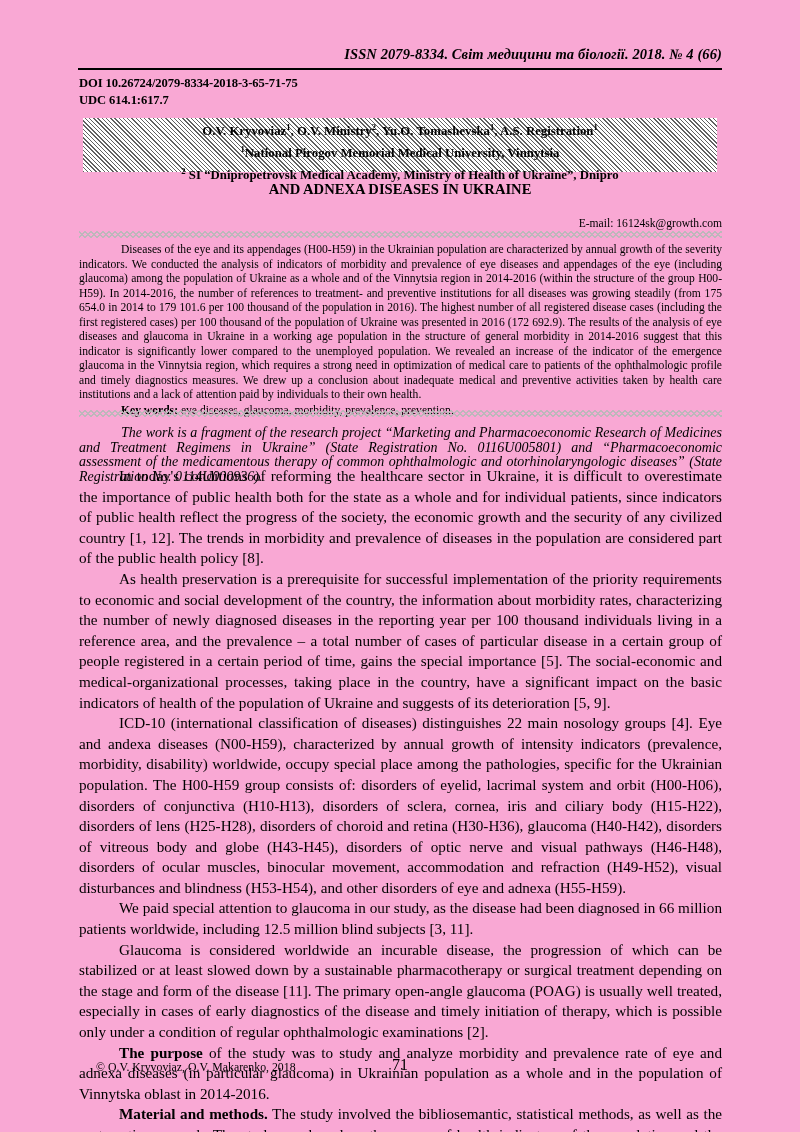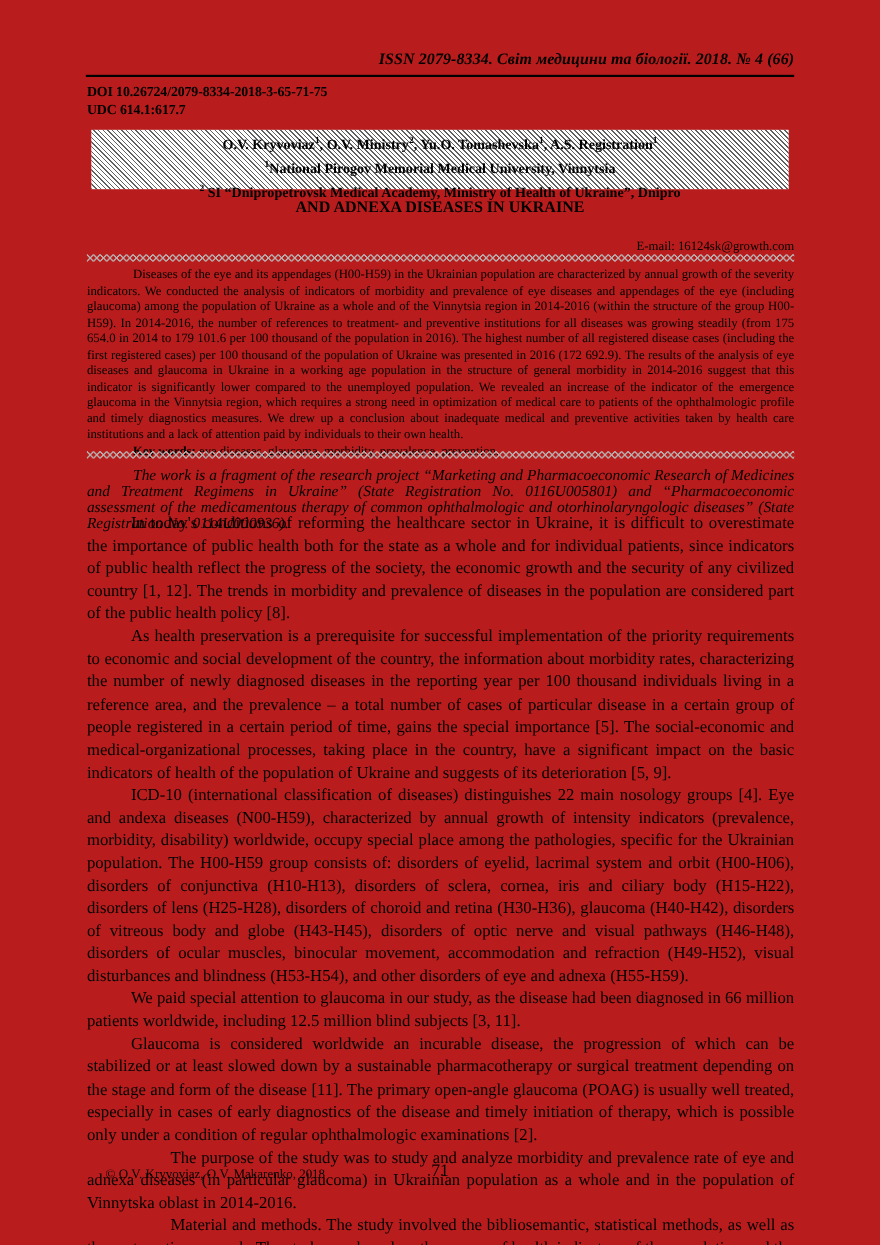--- a/index.html
+++ b/index.html
@@ -9,21 +9,21 @@
   }
   body {
     font-family: "Liberation Serif", "DejaVu Serif", serif;
     color: #000000;
   }
   .page {
     position: relative;
     width: 800px;
     height: 1132px;
     margin: 0 auto;
-    background: #b91c1c;
+    background: #f9a8d4;
     overflow: hidden;
   }
 
   
   .runhead {
     position: absolute;
     left: 78px;
     top: 46px;
     width: 644px;
     text-align: right;
@@ -146,21 +146,21 @@
     position: absolute;
     left: 79px;
     top: 466px;
     width: 643px;
     font-size: 15.2px;
     line-height: 20.6px;
     text-align: justify;
     text-justify: inter-word;
   }
   .body p { margin: 0; text-indent: 40px; }
-  .body b { font-weight: normal; margin-left: 36px; }
+  .body b { font-weight: bold; }
 
   
   .copyright {
     position: absolute;
     left: 96px;
     top: 1060px;
     font-size: 11.8px;
     white-space: nowrap;
   }
   .pagenum {

